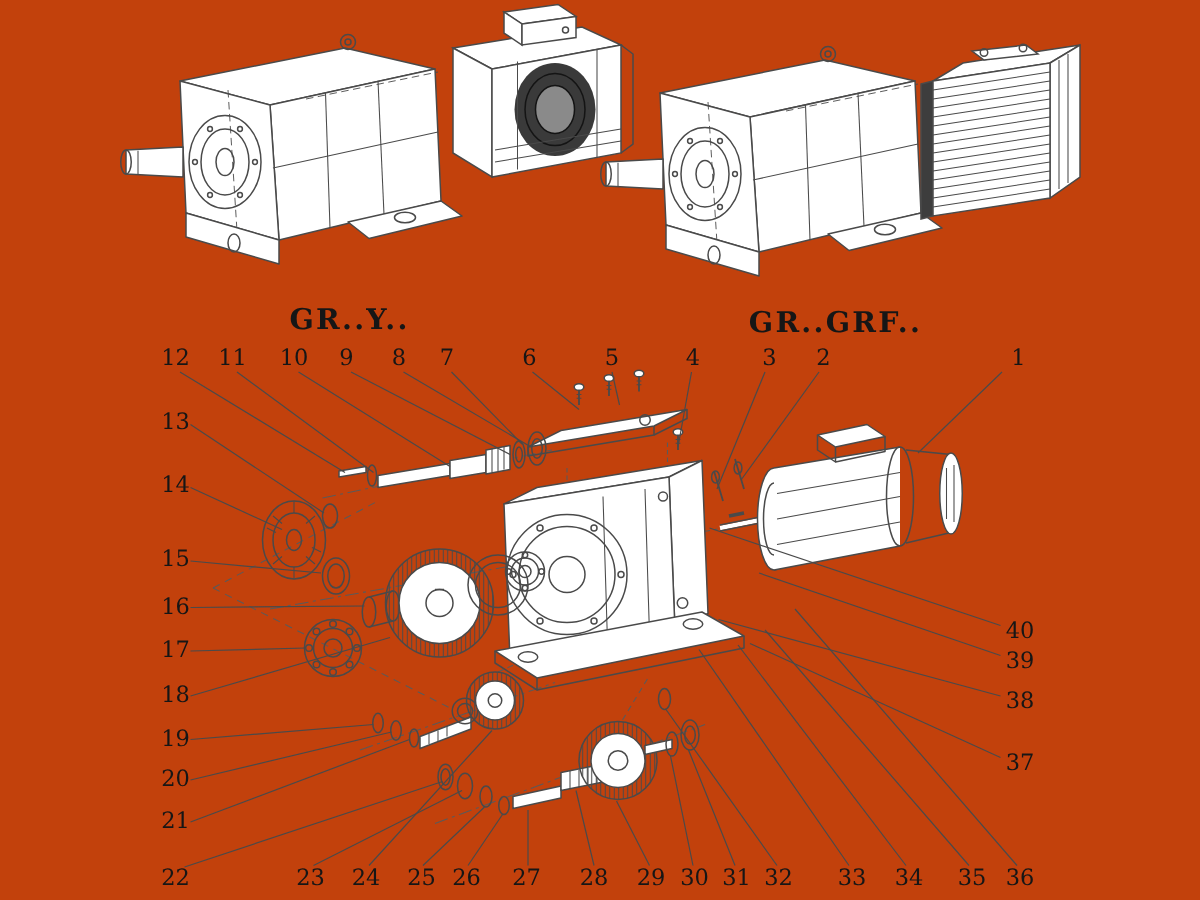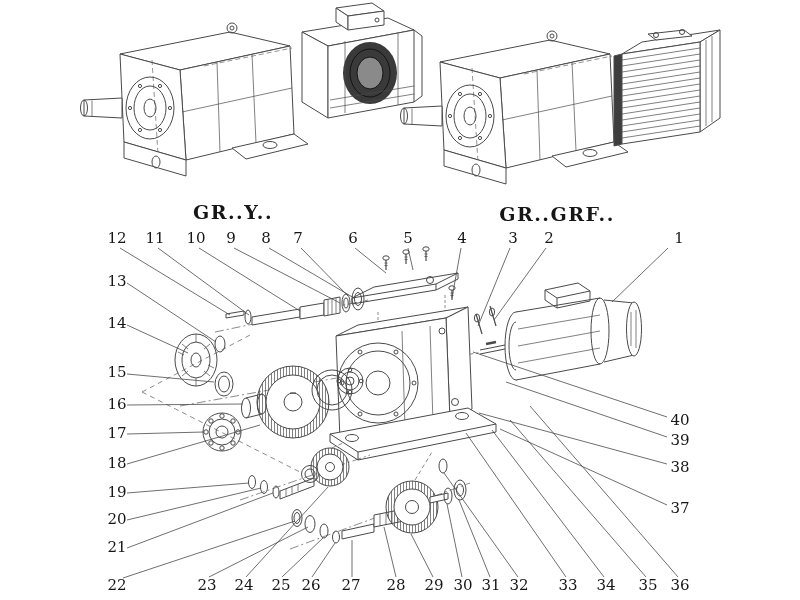--- a/index.html
+++ b/index.html
@@ -1,17 +1,17 @@
 <!DOCTYPE html>
 <html><head>
 <meta charset="utf-8">
 <style>
   html,body{margin:0;padding:0;background:#e8e8e8;}
   .stage{
-    width:800px;height:600px;background:#ffffff;position:relative;
+    width:800px;height:600px;background:#c2410c;position:relative;
     font-family:"DejaVu Serif", serif; overflow:hidden; margin:0 auto;
   }
   .stage svg{position:absolute;left:0;top:0;}
   text{user-select:none;}
   .variant-label{font-size:19px;font-weight:bold;letter-spacing:1.5px;fill:#161616;}
   .callout{font-size:15px;fill:#161616;}
 </style>
 </head>
 <body>
 

